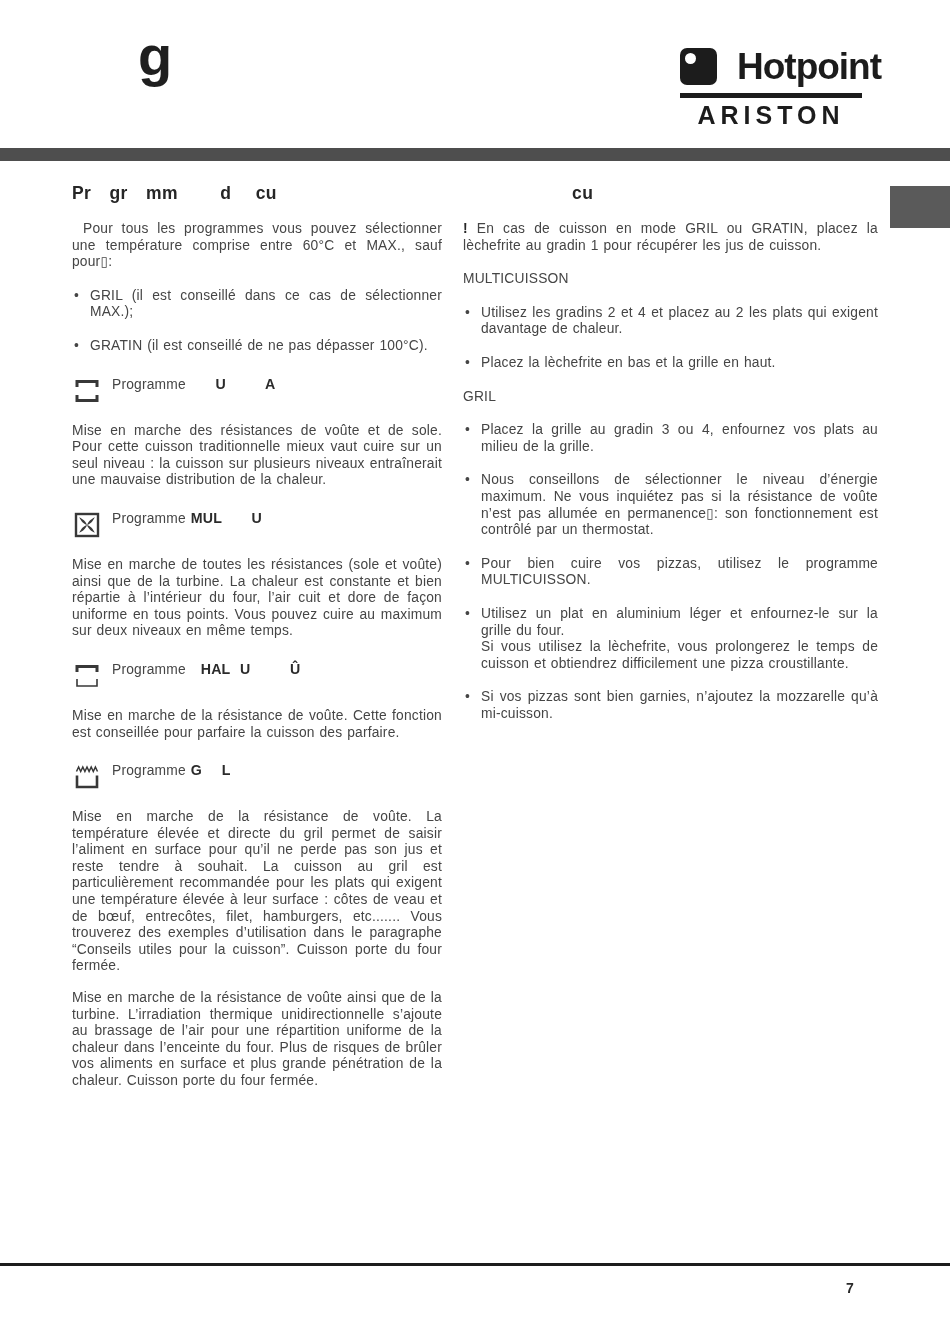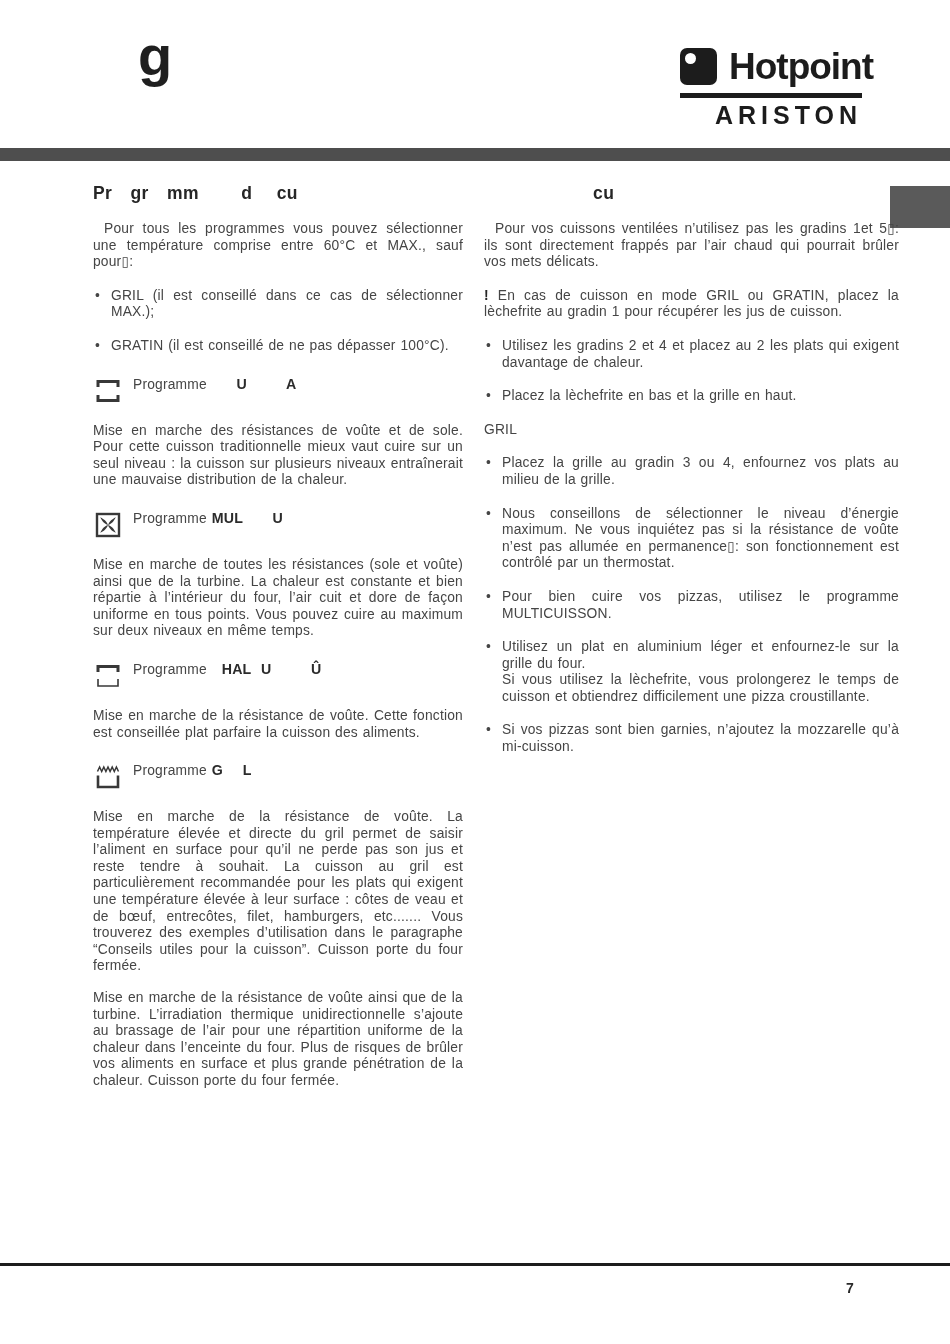--- a/index.html
+++ b/index.html
@@ -11,29 +11,29 @@
 
   
   .lang-letter {
     position:absolute; left:138px; top:28px;
     font-size:56px; font-weight:bold; color:#1f1f1f; line-height:1;
   }
   .logo { position:absolute; left:680px; top:48px; width:182px; }
   .logo-row { display:flex; align-items:center; }
   .logo-mark { width:37px; height:37px; background:#1c1c1c; border-radius:7px; position:relative; flex:none; }
   .logo-mark-dot { position:absolute; left:5px; top:5px; width:11px; height:11px; background:#ffffff; border-radius:50%; }
-  .logo-primary { font-size:37px; font-weight:bold; color:#1c1c1c; letter-spacing:-1px; margin-left:12px; line-height:1; }
+  .logo-primary { font-size:37px; font-weight:bold; color:#1c1c1c; letter-spacing:-1px; margin-left:20px; line-height:1; }
   .logo-rule { height:5px; background:#1c1c1c; margin-top:8px; }
-  .logo-secondary { font-size:25px; font-weight:bold; letter-spacing:5px; color:#1c1c1c; margin-top:5px; text-align:right; line-height:1; }
+  .logo-secondary { font-size:25px; font-weight:bold; letter-spacing:5px; color:#1c1c1c; margin-top:5px; text-align:center; line-height:1; }
 
   .top-bar { position:absolute; left:0; top:148px; width:950px; height:13px; background:#4e4e4e; }
   .side-tab { position:absolute; left:890px; top:186px; width:60px; height:42px; background:#5a5a5a; }
 
   
-  .col { position:absolute; top:183px; font-size:13.8px; line-height:16.6px; letter-spacing:0.2px; word-spacing:0.8px;margin-left:21px; }
+  .col { position:absolute; top:183px; font-size:13.8px; line-height:16.6px; letter-spacing:0.2px; word-spacing:0.8px; }
   .col-left  { left:72px;  width:370px; }
   .col-right { left:463px; width:415px; }
 
   .col-heading {
     font-size:17.5px; font-weight:bold; color:#262626;
     white-space:pre; letter-spacing:0.4px; line-height:21px;
   }
   .col-right .col-heading { margin-left:109px; }
 
   .para { margin:17px 0 0 0; text-align:justify; }
@@ -114,41 +114,41 @@
     </div>
     <p class="prog-body">Mise en marche de toutes les résistances (sole et voûte) ainsi que de la turbine. La chaleur est constante et bien répartie à l’intérieur du four, l’air cuit et dore de façon uniforme en tous points. Vous pouvez cuire au maximum sur deux niveaux en même temps.</p>
 
     <div class="prog-header">
       <svg class="prog-icon" viewBox="0 0 30 30">
         <path d="M5 11 L5 5.5 L25 5.5 L25 11" fill="none" stroke="#383838" stroke-width="3"></path>
         <path d="M5 18 L5 25 L25 25 L25 18" fill="none" stroke="#383838" stroke-width="1.6"></path>
       </svg>
       <span class="prog-label"><span>Programme</span><span class="prog-name">   HAL  U        Û</span></span>
     </div>
-    <p class="prog-body">Mise en marche de la résistance de voûte. Cette fonction est conseillée plat parfaire la cuisson des aliments.</p>
+    <p class="prog-body">Mise en marche de la résistance de voûte. Cette fonction est conseillée pour parfaire la cuisson des parfaire.</p>
 
     <div class="prog-header">
       <svg class="prog-icon" viewBox="0 0 30 30">
         <path d="M4.5 9.5 L6.6 5 L8.7 9.5 L10.8 5 L12.9 9.5 L15 5 L17.1 9.5 L19.2 5 L21.3 9.5 L23.4 5 L25.5 9.5" fill="none" stroke="#383838" stroke-width="1.5"></path>
         <path d="M5 13.5 L5 25 L25 25 L25 13.5" fill="none" stroke="#383838" stroke-width="2.6"></path>
       </svg>
       <span class="prog-label"><span>Programme</span><span class="prog-name"> G    L</span></span>
     </div>
     <p class="prog-body">Mise en marche de la résistance de voûte. La température élevée et directe du gril permet de saisir l’aliment en surface pour qu’il ne perde pas son jus et reste tendre à souhait. La cuisson au gril est particulièrement recommandée pour les plats qui exigent une température élevée à leur surface : côtes de veau et de bœuf, entrecôtes, filet, hamburgers, etc....... Vous trouverez des exemples d’utilisation dans le paragraphe “Conseils utiles pour la cuisson”. Cuisson porte du four fermée.</p>
 
     <p class="prog-body">Mise en marche de la résistance de voûte ainsi que de la turbine. L’irradiation thermique unidirectionnelle s’ajoute au brassage de l’air pour une répartition uniforme de la chaleur dans l’enceinte du four. Plus de risques de brûler vos aliments en surface et plus grande pénétration de la chaleur. Cuisson porte du four fermée.</p>
   </div>
 
   <div class="col col-right">
     <div class="col-heading">cu</div>
 
-    <p class="para para-indent">Pour vos cuissons ventilées n’utilisez pas les gradins 1et 5▯: ils sont directement frappés par l’air chaud qui pourrait brûler vos mets délicats.</p>
 
     <p class="para"><span class="warning-mark">!</span><span> En cas de cuisson en mode GRIL ou GRATIN, placez la lèchefrite au gradin 1 pour récupérer les jus de cuisson.</span></p>
 
+    <div class="section-title">MULTICUISSON</div>
     <div class="bullet-item">
       <span class="bullet-dot">•</span>
       <span class="bullet-text">Utilisez les gradins 2 et 4 et placez au 2 les plats qui exigent davantage de chaleur.</span>
     </div>
     <div class="bullet-item">
       <span class="bullet-dot">•</span>
       <span class="bullet-text">Placez la lèchefrite en bas et la grille en haut.</span>
     </div>
 
     <div class="section-title">GRIL</div>

